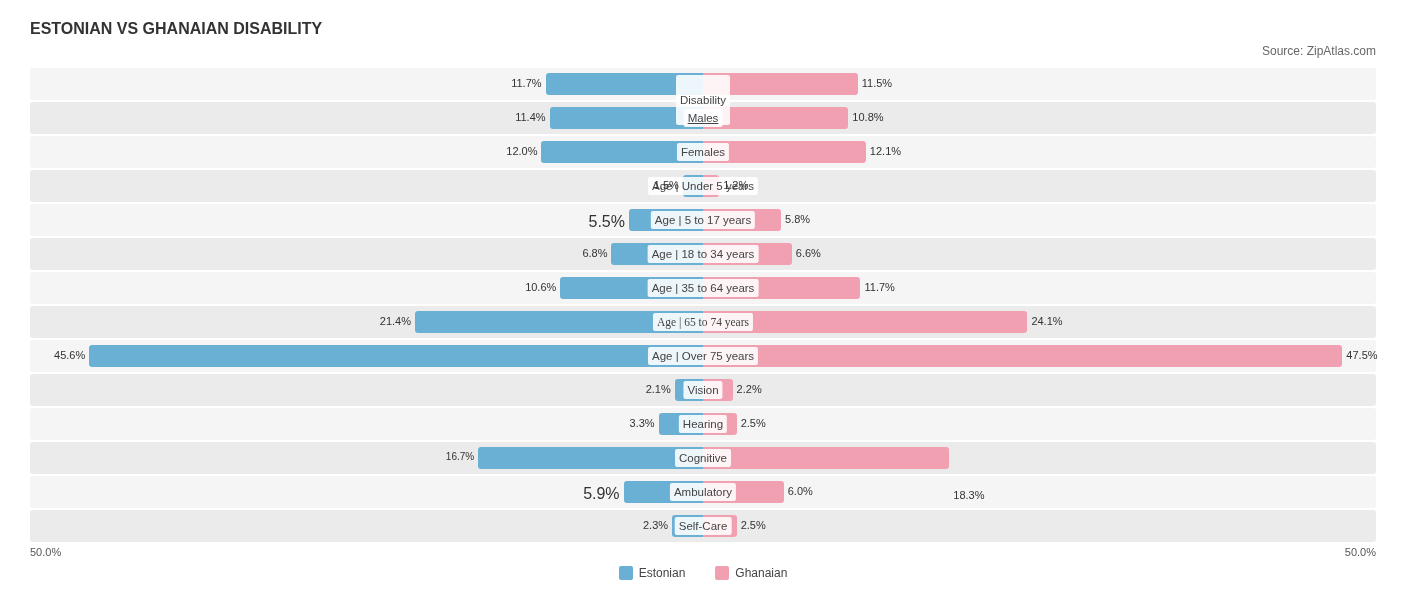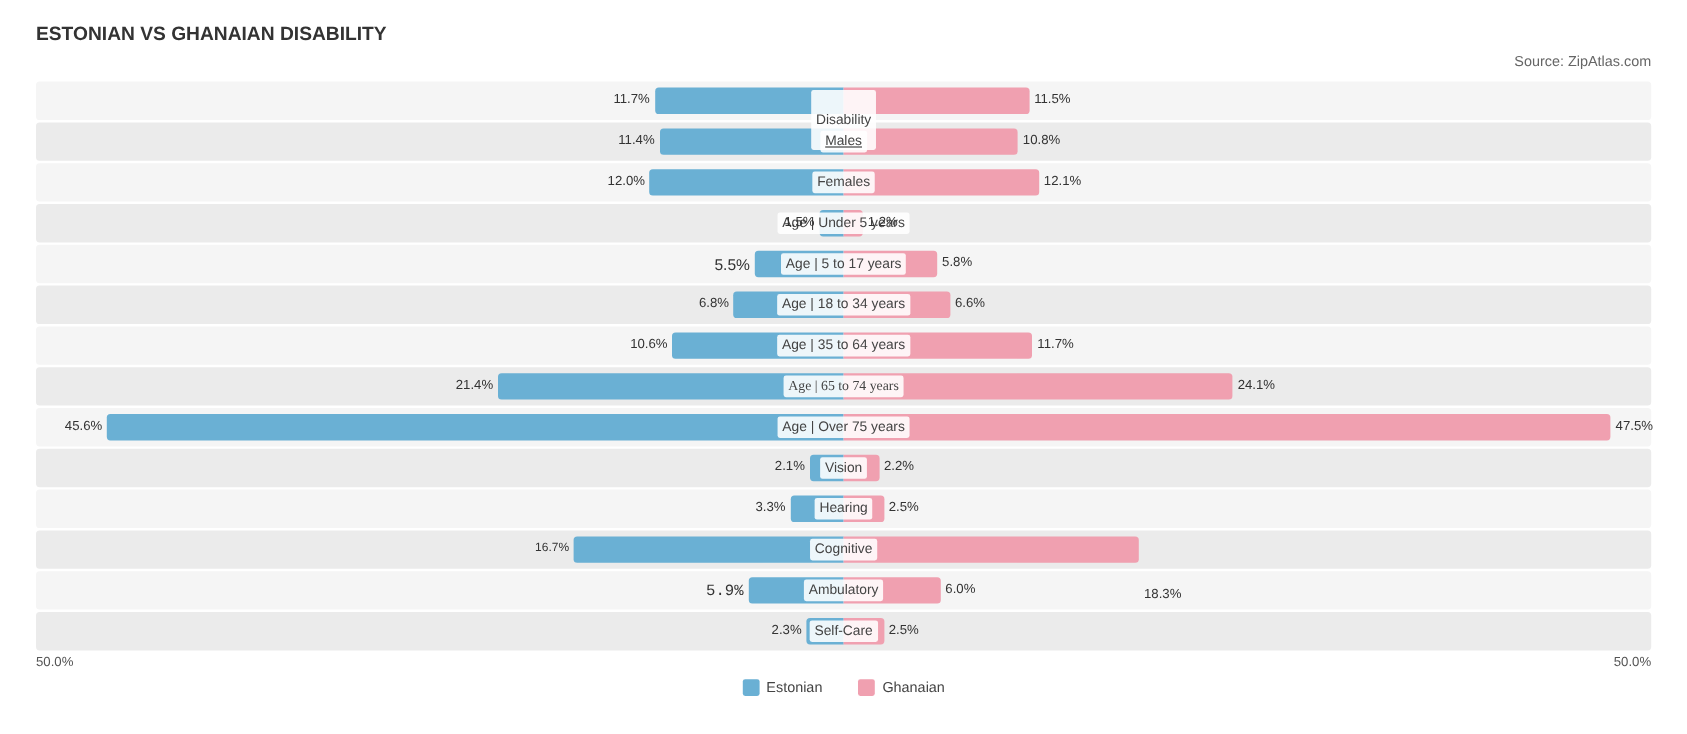--- a/index.html
+++ b/index.html
@@ -99,21 +99,21 @@
         <div style="position: absolute; right: 50%; width: 1.5%; background: rgb(106, 176, 212); height: 22px; top: 5px; border-radius: 3px 0px 0px 3px;"></div>
         <div style="position: absolute; left: 50%; width: 1.2%; background: rgb(240, 160, 176); height: 22px; top: 5px; border-radius: 0px 3px 3px 0px;"></div>
         <div style="position: absolute; left: 50%; transform: translateX(-50%); font-size: 11.5px; color: rgb(68, 68, 68); white-space: nowrap; z-index: 4; background: rgba(255, 255, 255, 0.88); padding: 0px 4px; border-radius: 2px; top: 7px; line-height: 18px; font-family: Arial, sans-serif;">Age | Under 5 years</div>
         <div style="position: absolute; right: calc(51.5% + 4px); font-size: 11px; color: rgb(51, 51, 51); white-space: nowrap; z-index: 5; top: 9px; font-family: Arial, sans-serif;">1.5%</div>
         <div style="position: absolute; left: calc(51.2% + 4px); font-size: 11px; color: rgb(51, 51, 51); white-space: nowrap; z-index: 5; top: 9px; font-family: Arial, sans-serif;">1.2%</div>
       </div>
       <div class="bar-row" style="position: relative; height: 32px; margin-bottom: 2px; background: rgb(245, 245, 245);">
         <div style="position: absolute; right: 50%; width: 5.5%; background: rgb(106, 176, 212); height: 22px; top: 5px; border-radius: 3px 0px 0px 3px;"></div>
         <div style="position: absolute; left: 50%; width: 5.8%; background: rgb(240, 160, 176); height: 22px; top: 5px; border-radius: 0px 3px 3px 0px;"></div>
         <div style="position: absolute; left: 50%; transform: translateX(-50%); font-size: 11.5px; color: rgb(68, 68, 68); white-space: nowrap; z-index: 4; background: rgba(255, 255, 255, 0.88); padding: 0px 4px; border-radius: 2px; top: 7px; line-height: 18px; font-family: Arial, sans-serif;">Age | 5 to 17 years</div>
-        <div style="position: absolute; right: calc(55.5% + 4px); font-size: 13px; color: rgb(51, 51, 51); white-space: nowrap; z-index: 5; top: 9px; font-family: Arial, sans-serif;">5.5%</div>
+        <div style="position: absolute; right: calc(55.5% + 4px); font-size: 16px; color: rgb(51, 51, 51); white-space: nowrap; z-index: 5; top: 9px; font-family: Arial, sans-serif;">5.5%</div>
         <div style="position: absolute; left: calc(55.8% + 4px); font-size: 11px; color: rgb(51, 51, 51); white-space: nowrap; z-index: 5; top: 9px; font-family: Arial, sans-serif;">5.8%</div>
       </div>
       <div class="bar-row" style="position: relative; height: 32px; margin-bottom: 2px; background: rgb(235, 235, 235);">
         <div style="position: absolute; right: 50%; width: 6.8%; background: rgb(106, 176, 212); height: 22px; top: 5px; border-radius: 3px 0px 0px 3px;"></div>
         <div style="position: absolute; left: 50%; width: 6.6%; background: rgb(240, 160, 176); height: 22px; top: 5px; border-radius: 0px 3px 3px 0px;"></div>
         <div style="position: absolute; left: 50%; transform: translateX(-50%); font-size: 11.5px; color: rgb(68, 68, 68); white-space: nowrap; z-index: 4; background: rgba(255, 255, 255, 0.88); padding: 0px 4px; border-radius: 2px; top: 7px; line-height: 18px; font-family: Arial, sans-serif;">Age | 18 to 34 years</div>
         <div style="position: absolute; right: calc(56.8% + 4px); font-size: 11px; color: rgb(51, 51, 51); white-space: nowrap; z-index: 5; top: 9px; font-family: Arial, sans-serif; margin-left: 27px;">6.8%</div>
         <div style="position: absolute; left: calc(56.6% + 4px); font-size: 11px; color: rgb(51, 51, 51); white-space: nowrap; z-index: 5; top: 9px; font-family: Arial, sans-serif;">6.6%</div>
       </div>
       <div class="bar-row" style="position: relative; height: 32px; margin-bottom: 2px; background: rgb(245, 245, 245);">
@@ -155,21 +155,21 @@
         <div style="position: absolute; right: 50%; width: 16.7%; background: rgb(106, 176, 212); height: 22px; top: 5px; border-radius: 3px 0px 0px 3px;"></div>
         <div style="position: absolute; left: 50%; width: 18.3%; background: rgb(240, 160, 176); height: 22px; top: 5px; border-radius: 0px 3px 3px 0px;"></div>
         <div style="position: absolute; left: 50%; transform: translateX(-50%); font-size: 11.5px; color: rgb(68, 68, 68); white-space: nowrap; z-index: 4; background: rgba(255, 255, 255, 0.88); padding: 0px 4px; border-radius: 2px; top: 7px; line-height: 18px; font-family: Arial, sans-serif;">Cognitive</div>
         <div style="position: absolute; right: calc(66.7% + 4px); font-size: 10px; color: rgb(51, 51, 51); white-space: nowrap; z-index: 5; top: 9px; font-family: Arial, sans-serif;">16.7%</div>
         <div style="position: absolute; left: calc(68.3% + 4px); font-size: 11px; color: rgb(51, 51, 51); white-space: nowrap; z-index: 5; top: 9px; font-family: Arial, sans-serif; margin-top: 38px;">18.3%</div>
       </div>
       <div class="bar-row" style="position: relative; height: 32px; margin-bottom: 2px; background: rgb(245, 245, 245);">
         <div style="position: absolute; right: 50%; width: 5.9%; background: rgb(106, 176, 212); height: 22px; top: 5px; border-radius: 3px 0px 0px 3px;"></div>
         <div style="position: absolute; left: 50%; width: 6%; background: rgb(240, 160, 176); height: 22px; top: 5px; border-radius: 0px 3px 3px 0px;"></div>
         <div style="position: absolute; left: 50%; transform: translateX(-50%); font-size: 11.5px; color: rgb(68, 68, 68); white-space: nowrap; z-index: 4; background: rgba(255, 255, 255, 0.88); padding: 0px 4px; border-radius: 2px; top: 7px; line-height: 18px; font-family: Arial, sans-serif;">Ambulatory</div>
-        <div style="position: absolute; right: calc(55.9% + 4px); font-size: 13px; color: rgb(51, 51, 51); white-space: nowrap; z-index: 5; top: 9px; font-family: Liberation Mono, monospace;">5.9%</div>
+        <div style="position: absolute; right: calc(55.9% + 4px); font-size: 16px; color: rgb(51, 51, 51); white-space: nowrap; z-index: 5; top: 9px; font-family: Liberation Sans, sans-serif;">5.9%</div>
         <div style="position: absolute; left: calc(56% + 4px); font-size: 11px; color: rgb(51, 51, 51); white-space: nowrap; z-index: 5; top: 9px; font-family: Arial, sans-serif;">6.0%</div>
       </div>
       <div class="bar-row" style="position: relative; height: 32px; margin-bottom: 2px; background: rgb(235, 235, 235);">
         <div style="position: absolute; right: 50%; width: 2.3%; background: rgb(106, 176, 212); height: 22px; top: 5px; border-radius: 3px 0px 0px 3px;"></div>
         <div style="position: absolute; left: 50%; width: 2.5%; background: rgb(240, 160, 176); height: 22px; top: 5px; border-radius: 0px 3px 3px 0px;"></div>
         <div style="position: absolute; left: 50%; transform: translateX(-50%); font-size: 11.5px; color: rgb(68, 68, 68); white-space: nowrap; z-index: 4; background: rgba(255, 255, 255, 0.88); padding: 0px 4px; border-radius: 2px; top: 7px; line-height: 18px; font-family: Arial, sans-serif;">Self-Care</div>
         <div style="position: absolute; right: calc(52.3% + 4px); font-size: 11px; color: rgb(51, 51, 51); white-space: nowrap; z-index: 5; top: 9px; font-family: Arial, sans-serif;">2.3%</div>
         <div style="position: absolute; left: calc(52.5% + 4px); font-size: 11px; color: rgb(51, 51, 51); white-space: nowrap; z-index: 5; top: 9px; font-family: Arial, sans-serif;">2.5%</div>
       </div>
     </div>

